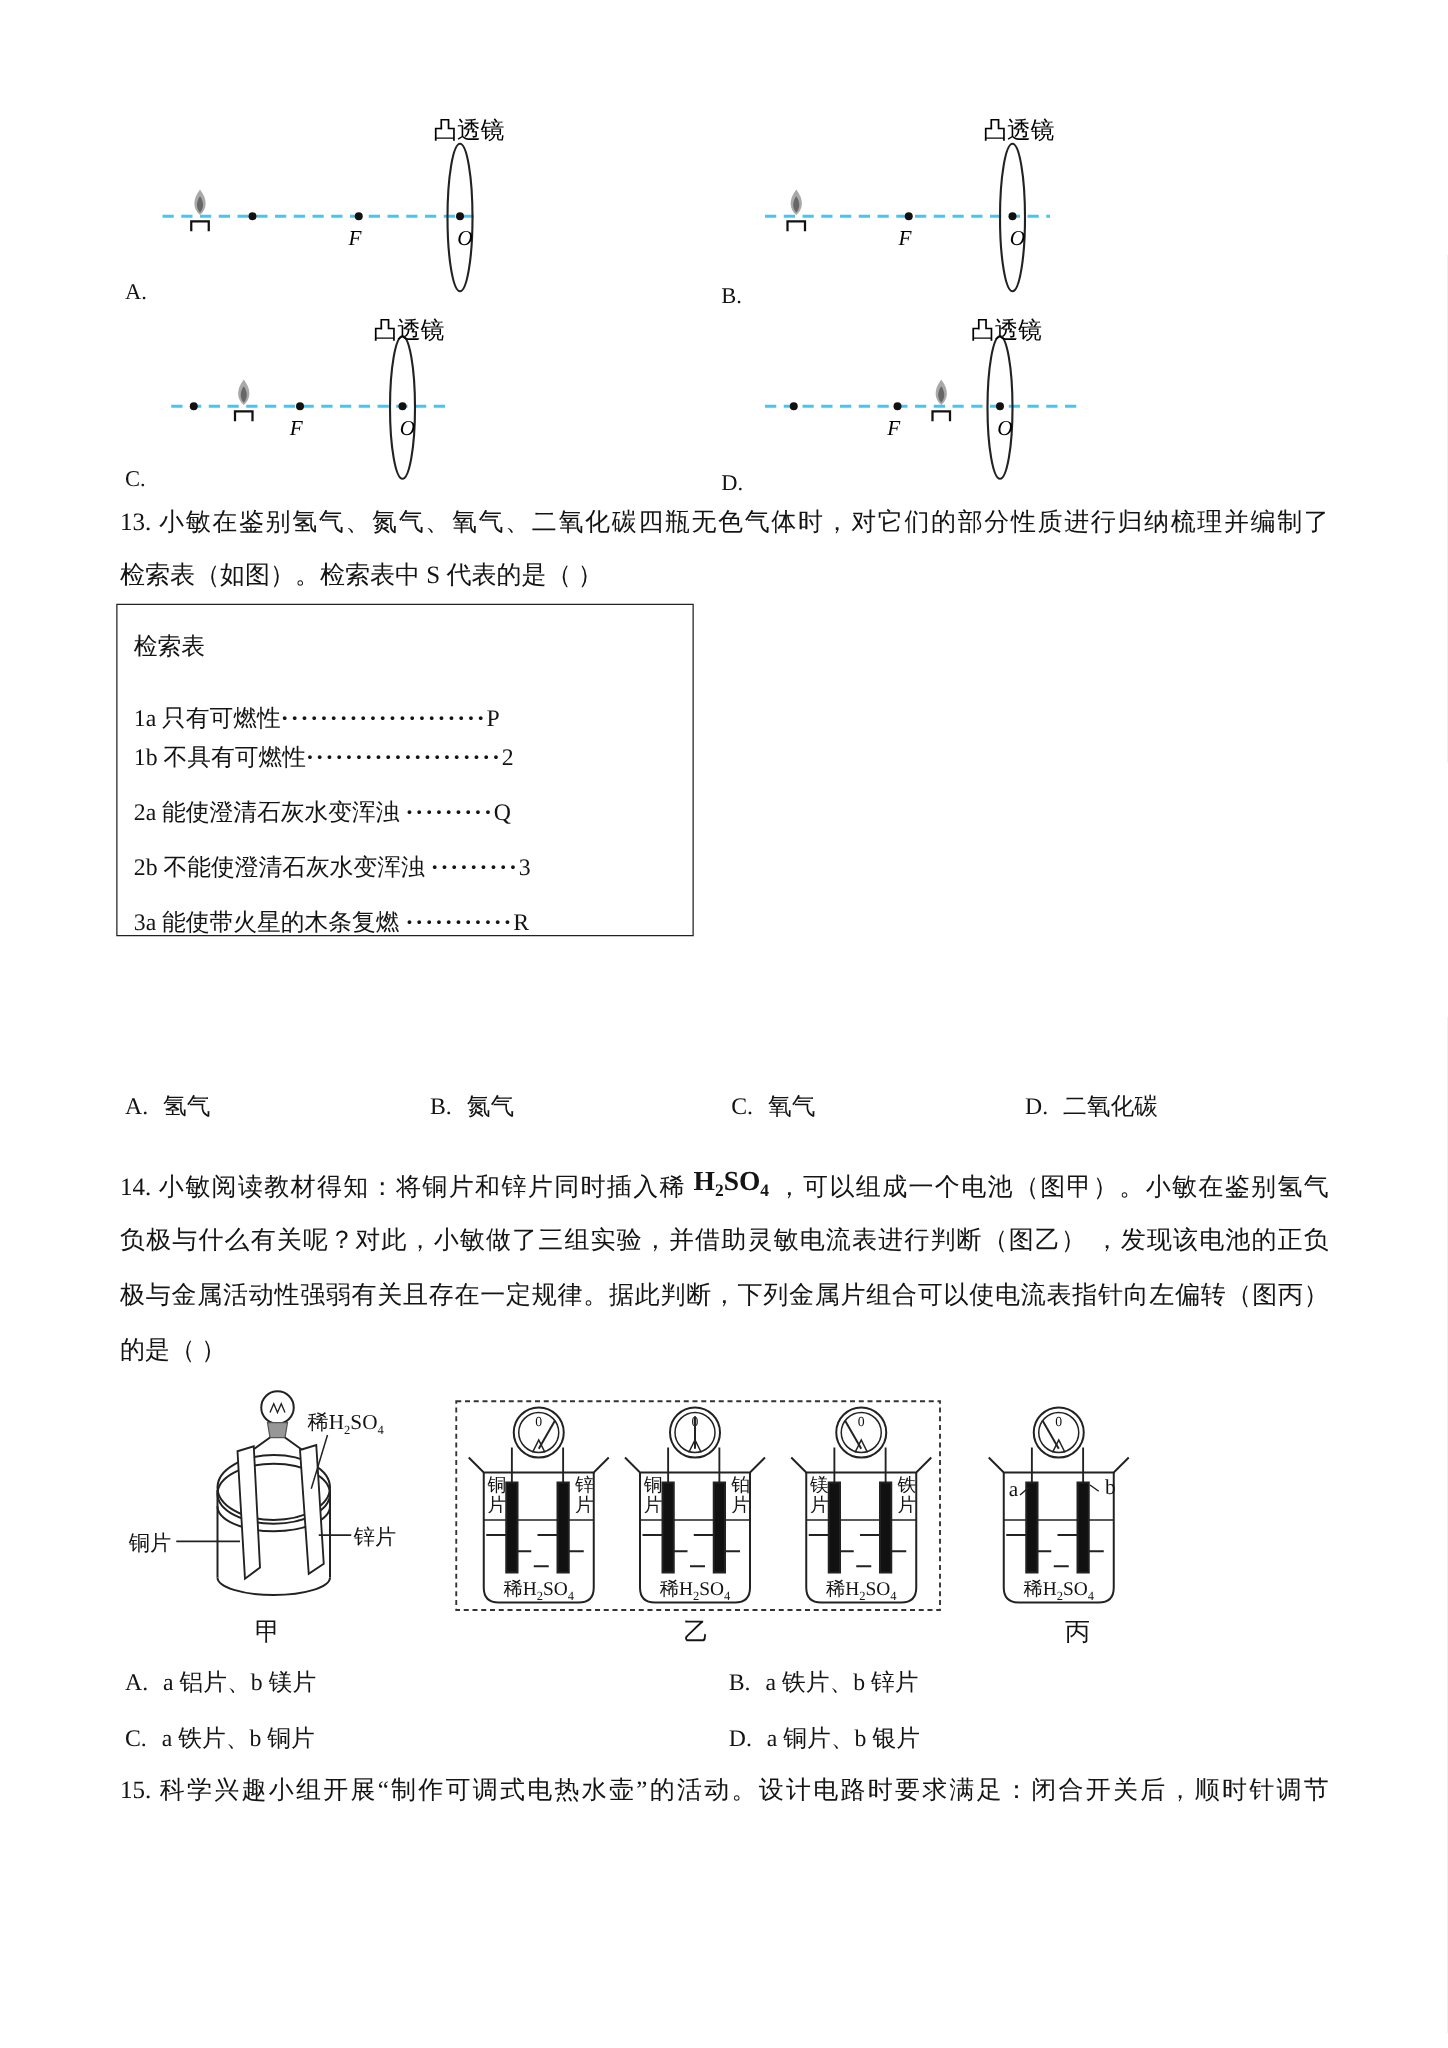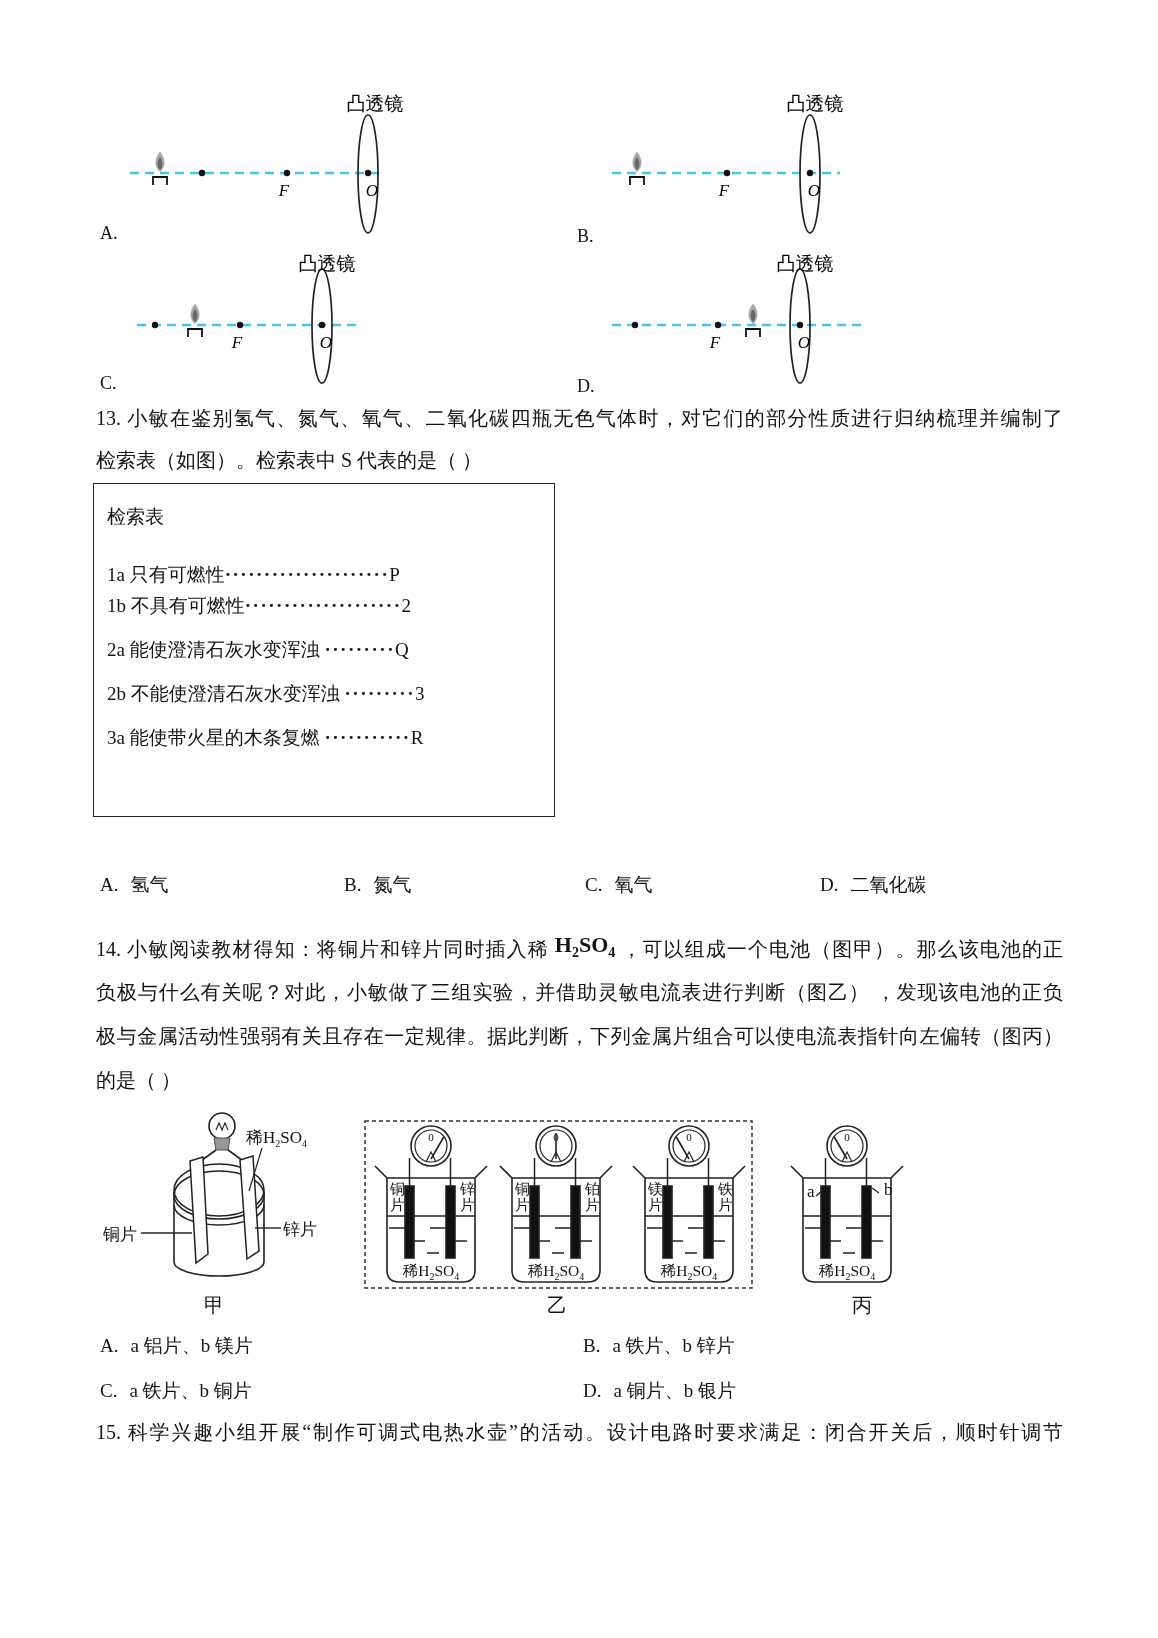--- a/index.html
+++ b/index.html
@@ -10,21 +10,21 @@
   }
   .abs { position:absolute; }
   .tline {
     position:absolute; left:96px; width:967px;
     font-size:20px; line-height:25px; white-space:nowrap;
   }
   .just { white-space:normal; text-align:justify; text-align-last:justify; }
   .optletter { position:absolute; font-size:18px; }
   
   .keybox {
-    position:absolute; left:93px; top:483px; width:462px; height:334px;
+    position:absolute; left:93px; top:483px; width:462px; height:266px;
     border:1.5px solid #222; box-sizing:border-box;
   }
   .keyrow { position:absolute; left:13px; font-size:19px; white-space:nowrap; }
   .keyrow .dots { letter-spacing:1.5px; font-weight:bold; }
   
   .optitem { position:absolute; font-size:19px; white-space:nowrap; }
   .optitem .olabel { margin-right:12px; }
   
   .formula { font-weight:bold; font-size:22px; vertical-align:4px; }
   .formula sub { font-size:14px; vertical-align:-5px; font-weight:bold; }
@@ -138,21 +138,21 @@
   <div class="optitem" style="left:585px;top:872px">
     <span class="olabel">C.</span><span>氧气</span>
   </div>
   <div class="optitem" style="left:820px;top:872px">
     <span class="olabel">D.</span><span>二氧化碳</span>
   </div>
 
   <div class="tline just" style="top:932px">
     <span>14.  小敏阅读教材得知：将铜片和锌片同时插入稀</span>
     <span class="formula"><span>H</span><sub>2</sub><span>SO</span><sub>4</sub></span>
-    <span>，可以组成一个电池（图甲）。那么该电池的正</span>
+    <span>，可以组成一个电池（图甲）。小敏在鉴别氢气</span>
   </div>
   <div class="tline just" style="top:980px">负极与什么有关呢？对此，小敏做了三组实验，并借助灵敏电流表进行判断（图乙） ，发现该电池的正负</div>
   <div class="tline" style="top:1068px">的是（      ）</div>
   <div class="tline just" style="top:1024px">极与金属活动性强弱有关且存在一定规律。据此判断，下列金属片组合可以使电流表指针向左偏转（图丙）</div>
 
   <svg class="abs" style="left:0;top:1100px" width="1158" height="200" viewBox="0 1100 1158 200">
 
     <g stroke="#222" fill="none" stroke-width="1.6">
 
       <circle cx="222" cy="1126" r="13"></circle>

